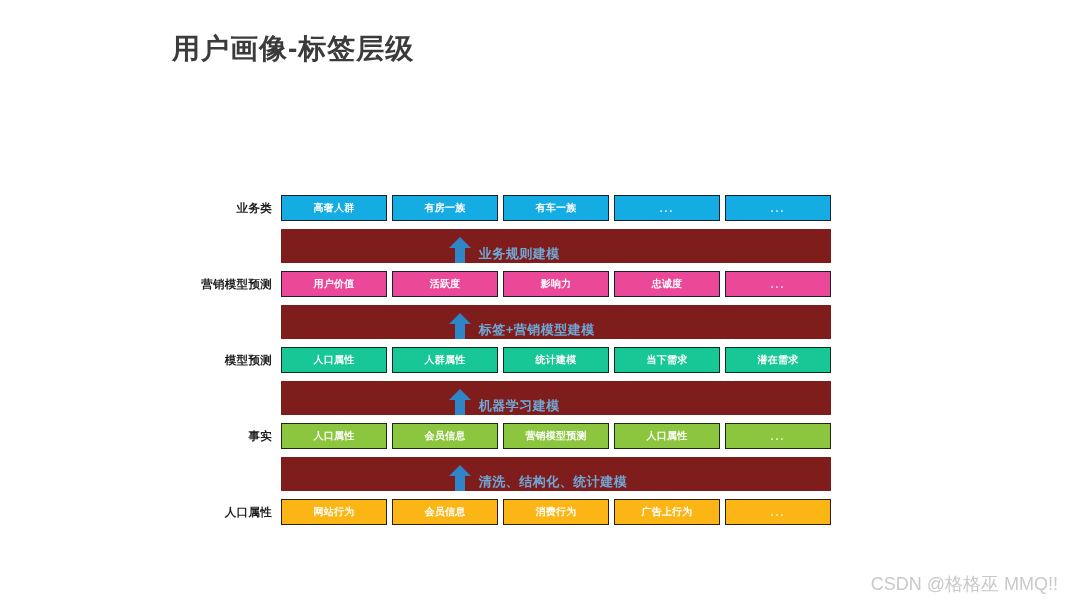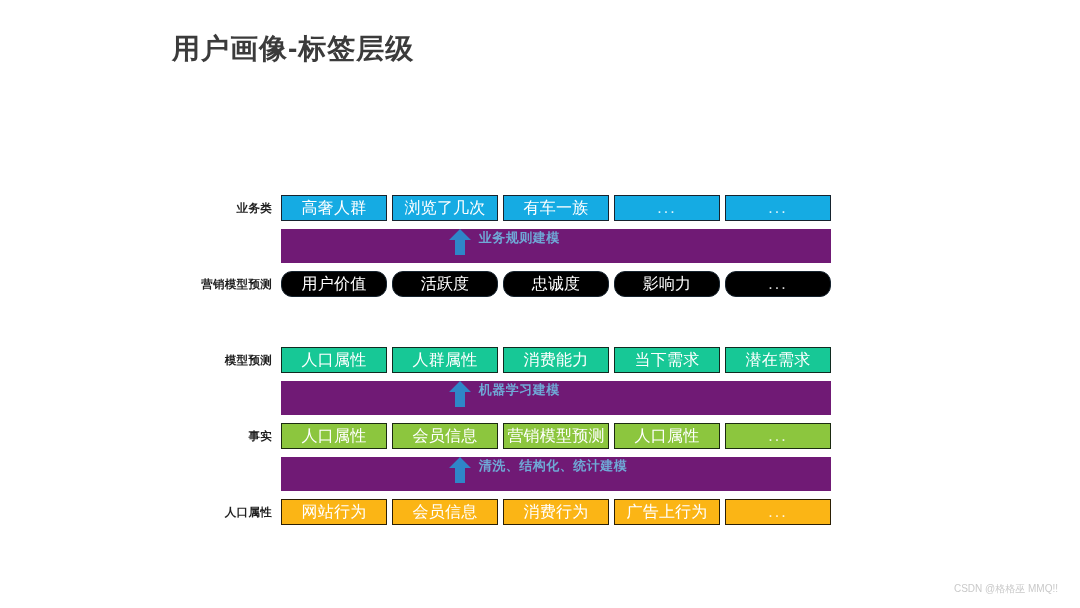--- a/index.html
+++ b/index.html
@@ -68,55 +68,55 @@
   }
 
   .cell {
     flex: 1 1 0;
     height: 26px;
     border: 1.6px solid #16232e;
     box-sizing: border-box;
     display: flex;
     align-items: center;
     justify-content: center;
-    font-size: 16px;
-    font-weight: normal;
+    font-size: 10px;
+    font-weight: bold;
     color: #ffffff;
     letter-spacing: 0.2px;
     white-space: nowrap;
     overflow: hidden;
   }
   .cell.ellipsis {
     color: rgba(255,255,255,0.85);
     letter-spacing: 2px;
   }
 
   
   .tier-biz      { background: #15ABE3; }
-  .tier-mkt      { background: #000000; border-radius: 11px; }
+  .tier-mkt      { background: #ec4899; }
   .tier-model    { background: #17C896; border-color: #102b20; }
   .tier-fact     { background: #8CC63E; border-color: #1b2a10; }
   .tier-raw      { background: #FBB515; border-color: #2b1f05; }
 
   
   .band-row {
     display: flex;
     align-items: stretch;
     height: 34px;
     margin-bottom: 5px;
   }
   .band-spacer {
     width: 95px;
     flex: 0 0 95px;
   }
   .band {
     flex: 1 1 auto;
-    background: #701a75;
-    display: flex;
-    align-items: flex-start;
+    background: #7f1d1d;
+    display: flex;
+    align-items: flex-end;
     justify-content: flex-start;
     padding-left: 26%;
     box-sizing: border-box;
   }
   .band-arrow {
     width: 22px;
     height: 26px;
     flex: 0 0 22px;
     margin-right: 8px;
     display: block;
@@ -127,72 +127,78 @@
     color: #6fa8d6;
     white-space: nowrap;
     letter-spacing: 0.5px;
   }
 
   
   #watermark {
     position: absolute;
     right: 22px;
     bottom: 12px;
-    font-size: 10px;
+    font-size: 18px;
     color: #c9c9c9;
     white-space: nowrap;
   }
 </style>
 </head>
 <body>
 
 <div id="slide">
 
   <div id="slide-title">用户画像-标签层级</div>
 
   <div id="diagram">
 
   <div class="stack-row">
         <div class="row-label">业务类</div>
         <div class="cells">
           <div class="cell tier-biz">高奢人群</div>
-          <div class="cell tier-biz">浏览了几次</div>
+          <div class="cell tier-biz">有房一族</div>
           <div class="cell tier-biz">有车一族</div>
           <div class="cell tier-biz ellipsis">...</div>
           <div class="cell tier-biz ellipsis">...</div>
         </div>
       </div>
       <div class="band-row">
         <div class="band-spacer"></div>
         <div class="band">
           <svg class="band-arrow" viewBox="0 0 22 26">
             <path d="M11 0 L22 11 L16 11 L16 26 L6 26 L6 11 L0 11 Z" fill="#2E86C8"></path>
           </svg>
           <div class="band-label">业务规则建模</div>
         </div>
       </div>
       <div class="stack-row">
         <div class="row-label">营销模型预测</div>
         <div class="cells">
           <div class="cell tier-mkt">用户价值</div>
           <div class="cell tier-mkt">活跃度</div>
+          <div class="cell tier-mkt">影响力</div>
           <div class="cell tier-mkt">忠诚度</div>
-          <div class="cell tier-mkt">影响力</div>
           <div class="cell tier-mkt ellipsis">...</div>
         </div>
       </div>
       <div class="band-row">
         <div class="band-spacer"></div>
+        <div class="band">
+          <svg class="band-arrow" viewBox="0 0 22 26">
+            <path d="M11 0 L22 11 L16 11 L16 26 L6 26 L6 11 L0 11 Z" fill="#2E86C8"></path>
+          </svg>
+          <div class="band-label">标签+营销模型建模</div>
+        </div>
       </div>
       <div class="stack-row">
         <div class="row-label">模型预测</div>
         <div class="cells">
           <div class="cell tier-model">人口属性</div>
           <div class="cell tier-model">人群属性</div>
-          <div class="cell tier-model">消费能力</div>
+          <div class="cell tier-model">统计建模</div>
           <div class="cell tier-model">当下需求</div>
           <div class="cell tier-model">潜在需求</div>
         </div>
       </div>
       <div class="band-row">
         <div class="band-spacer"></div>
         <div class="band">
           <svg class="band-arrow" viewBox="0 0 22 26">
             <path d="M11 0 L22 11 L16 11 L16 26 L6 26 L6 11 L0 11 Z" fill="#2E86C8"></path>
           </svg>

